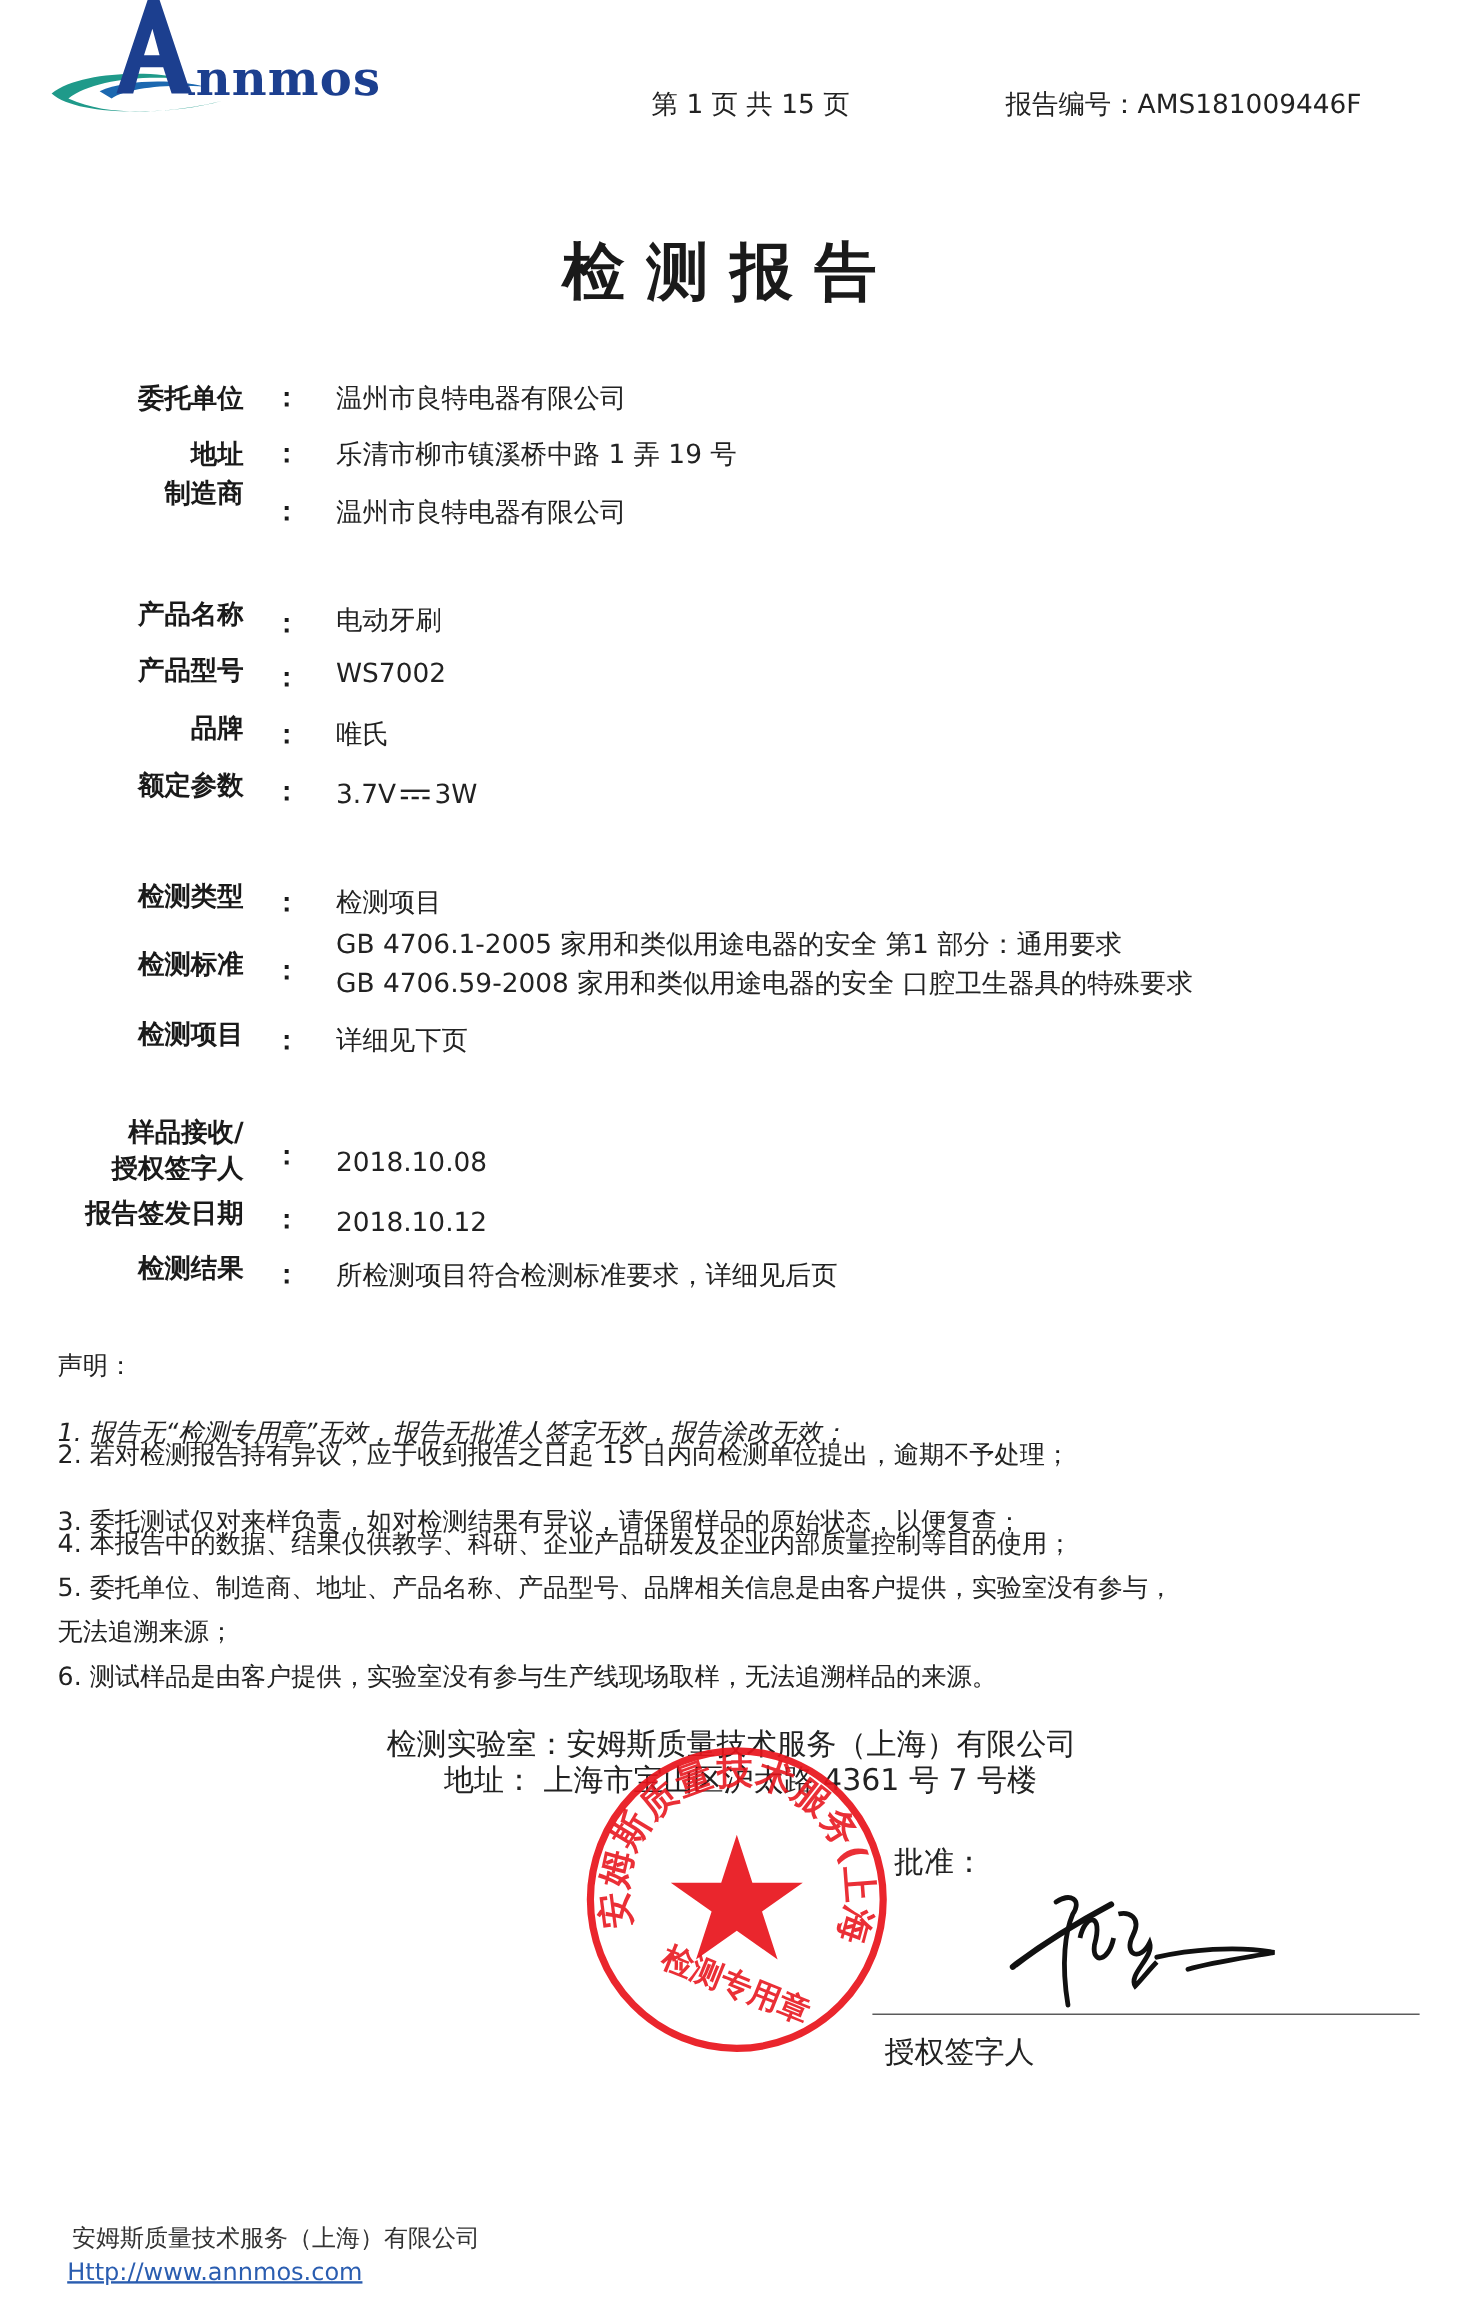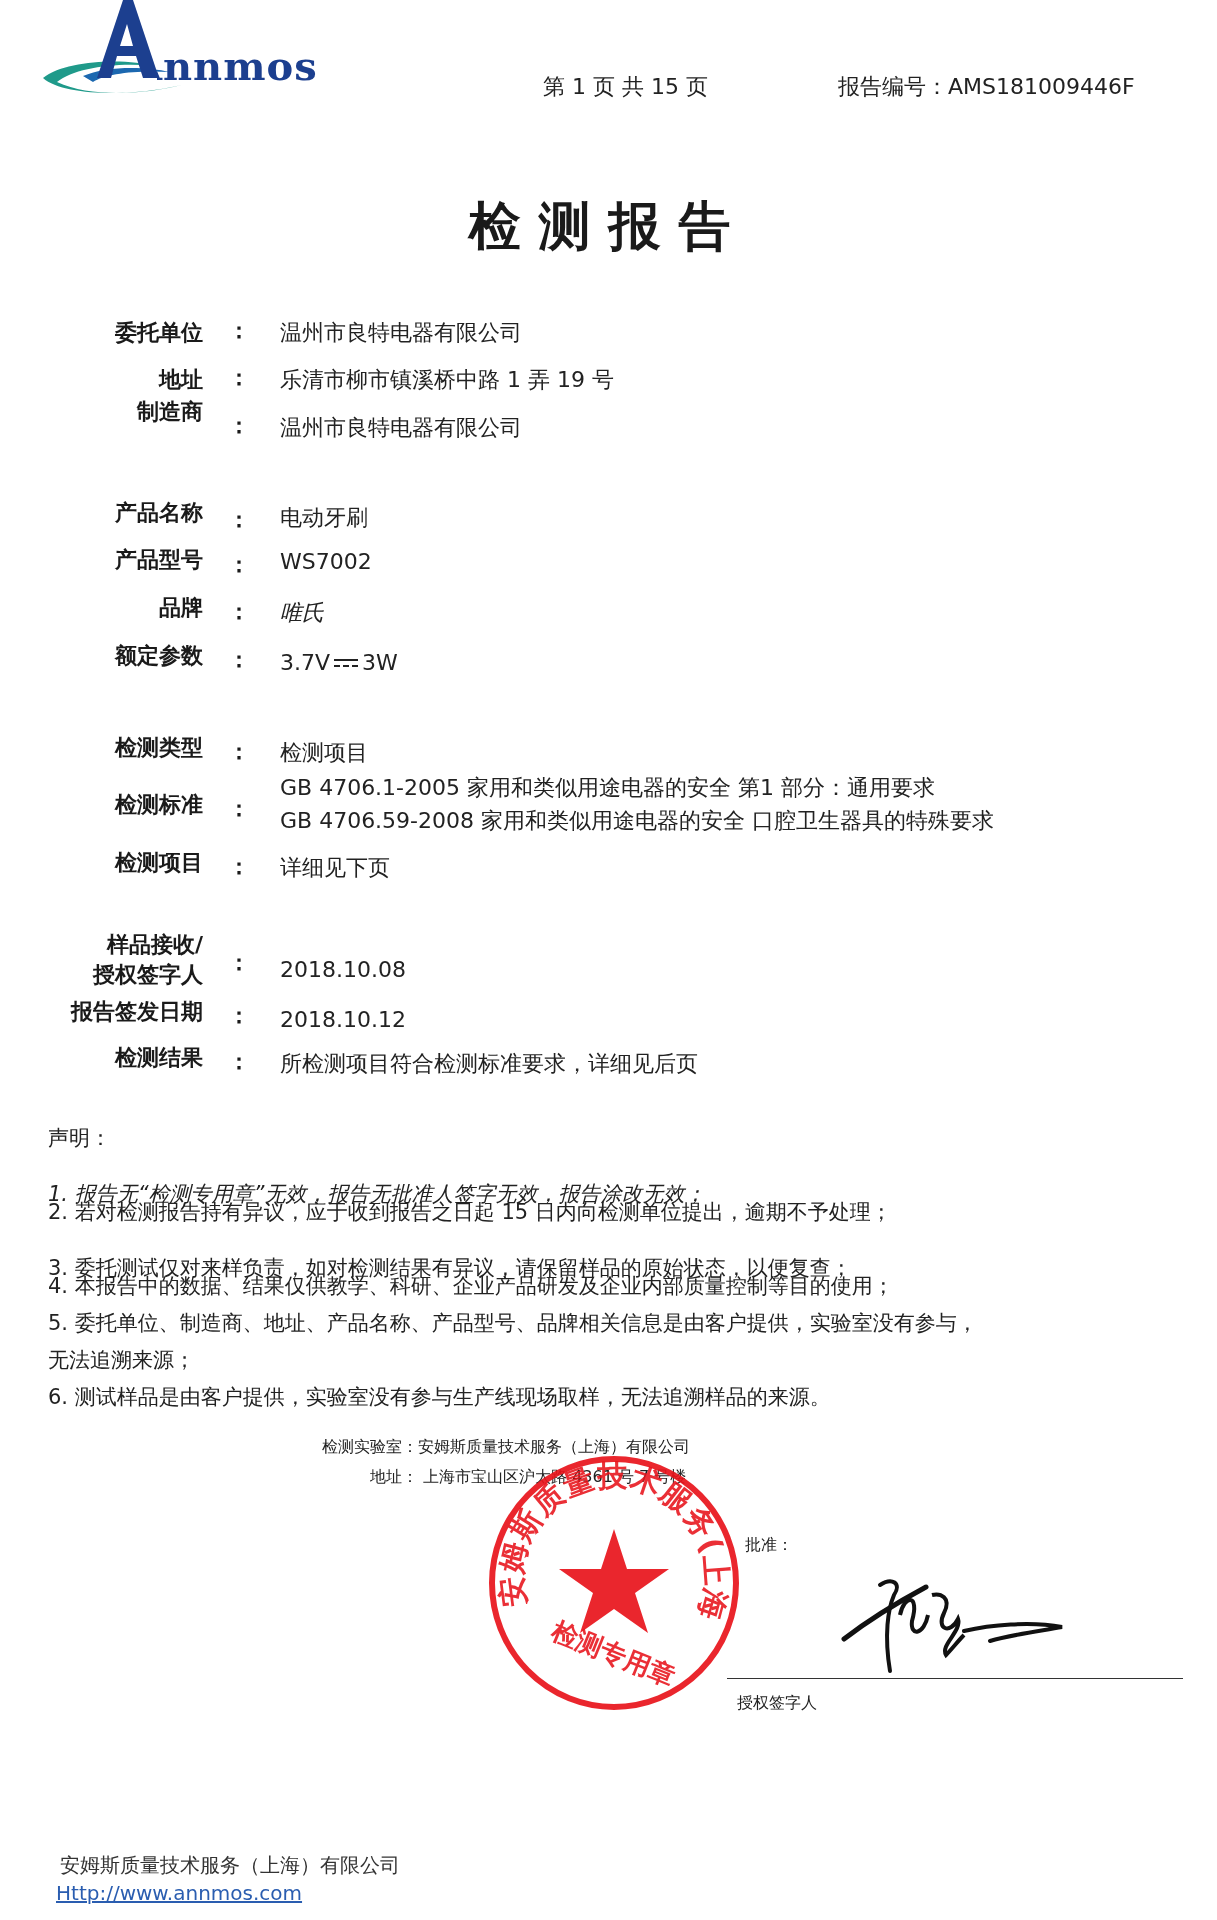--- a/index.html
+++ b/index.html
@@ -9,21 +9,21 @@
   .logo { left:35px; top:0; width:270px; height:100px; }
   .logo-text { position:absolute; left:92px; top:40px; font-family:"DejaVu Serif","Liberation Serif",serif;
                font-weight:bold; font-size:44px; color:#1c3f8f; letter-spacing:1px; }
   .hdr { top:72px; font-size:22px; color:#222; }
   .title { top:192px; left:0; width:1217px; text-align:center; font-family:"DejaVu Serif","Liberation Serif",serif;
            font-weight:bold; font-size:52px; letter-spacing:18px; }
   .label { font-weight:bold; font-size:22px; text-align:right; width:200px; left:3px; line-height:26px; }
   .colon { left:228px; font-size:22px; font-weight:bold; }
   .val { left:280px; font-size:22px; color:#222; line-height:30px;text-align:center; }
   .decl { left:48px; font-size:21px; color:#222; }
-  .lab { font-size:16px; color:#222; }
+  .lab { font-size:25px; color:#222; }
   .sigline { left:727px; top:1678px; width:456px; height:0; border-top:1.5px solid #333; }
   .stamp { left:486px; top:1455px; width:256px; height:256px; }
   .foot { left:60px; font-size:20px; color:#333; }
   .url { color:#2a5db0; text-decoration:underline; }
   .dc { display:inline-block; width:24px; height:12px; vertical-align:middle; margin:0 4px;
         border-top:2px solid #222; position:relative; top:2px; }
   .dc::after { content:""; position:absolute; left:0; top:4px; width:24px; border-top:2px dashed #222; }
 </style>
 </head>
 <body>
@@ -62,21 +62,21 @@
   <div class="abs label" style="top:500px;">产品名称</div>
   <div class="abs colon" style="top:505px;">：</div>
   <div class="abs val" style="top:503px;">电动牙刷</div>
 
   <div class="abs label" style="top:547px;">产品型号</div>
   <div class="abs colon" style="top:550px;">：</div>
   <div class="abs val" style="top:547px;">WS7002</div>
 
   <div class="abs label" style="top:595px;">品牌</div>
   <div class="abs colon" style="top:597px;">：</div>
-  <div class="abs val" style="top:598px;font-style:italic;">唯氏</div>
+  <div class="abs val" style="top:598px;">唯氏</div>
 
   <div class="abs label" style="top:643px;">额定参数</div>
   <div class="abs colon" style="top:645px;">：</div>
   <div class="abs val" style="top:648px;">
     <span>3.7V</span><span class="dc"></span><span>3W</span>
   </div>
 </div>
 
 <div>
   <div class="abs label" style="top:735px;">检测类型</div>

